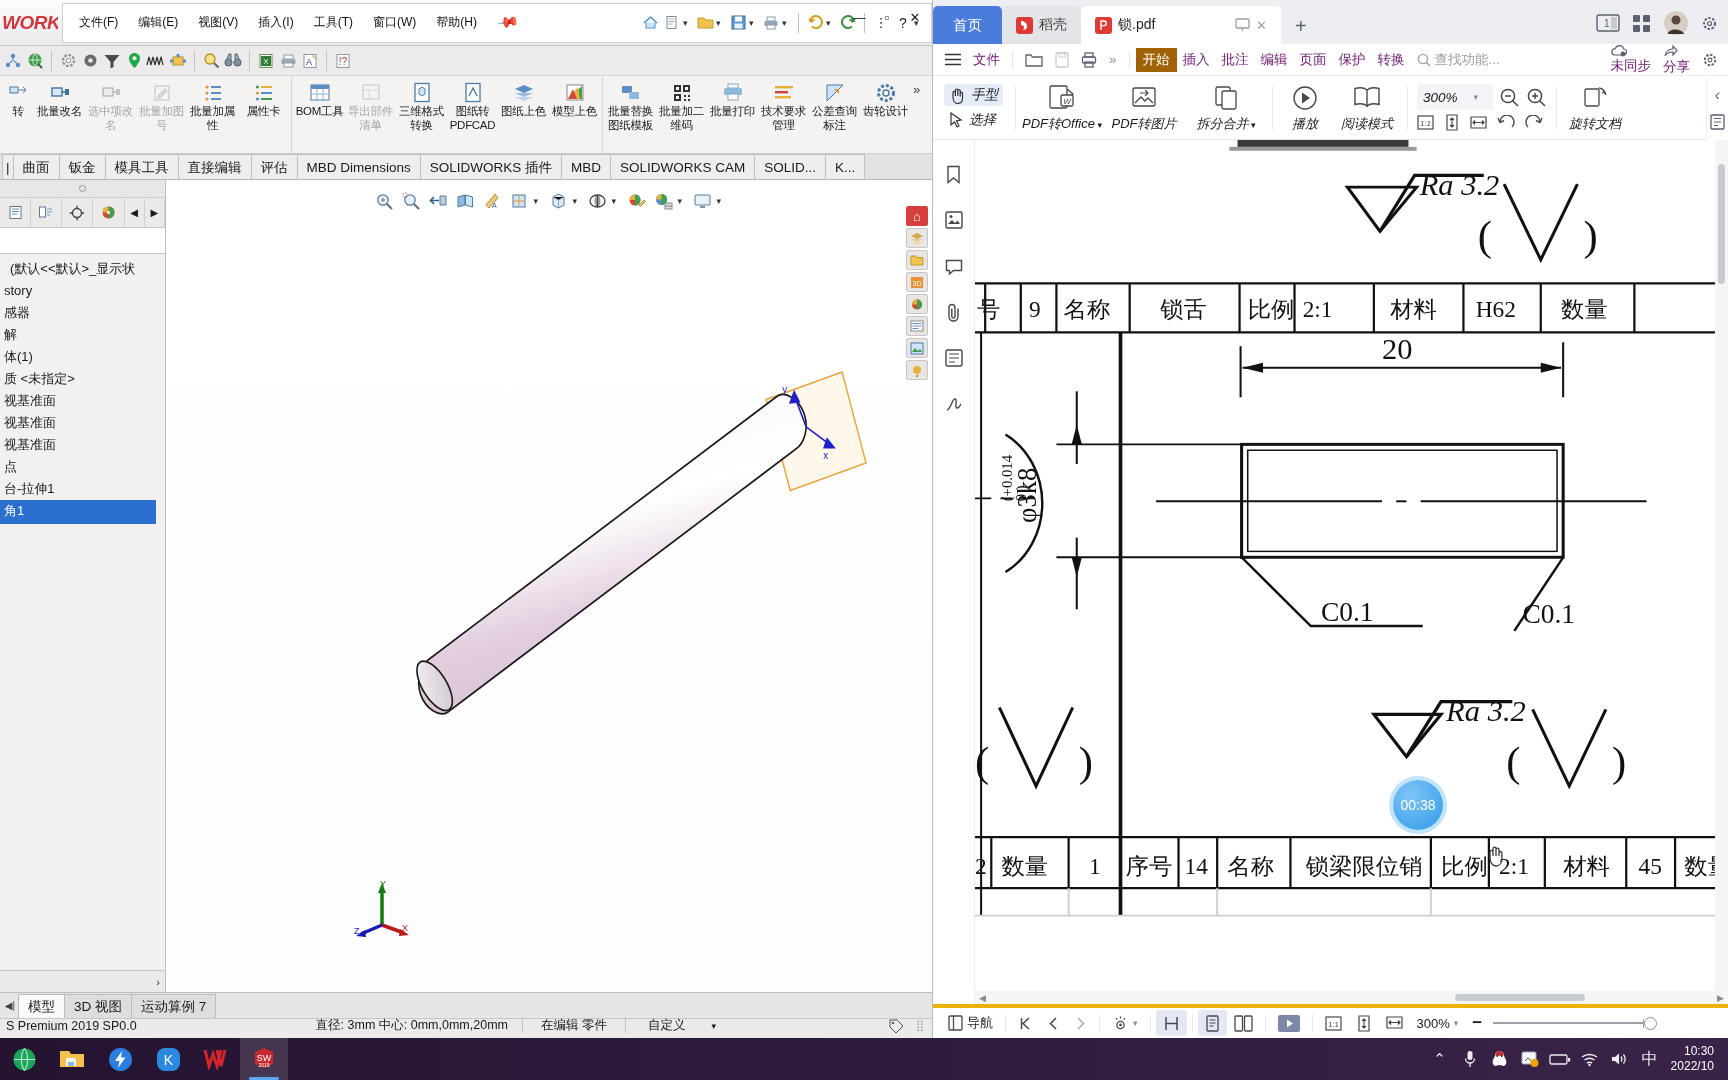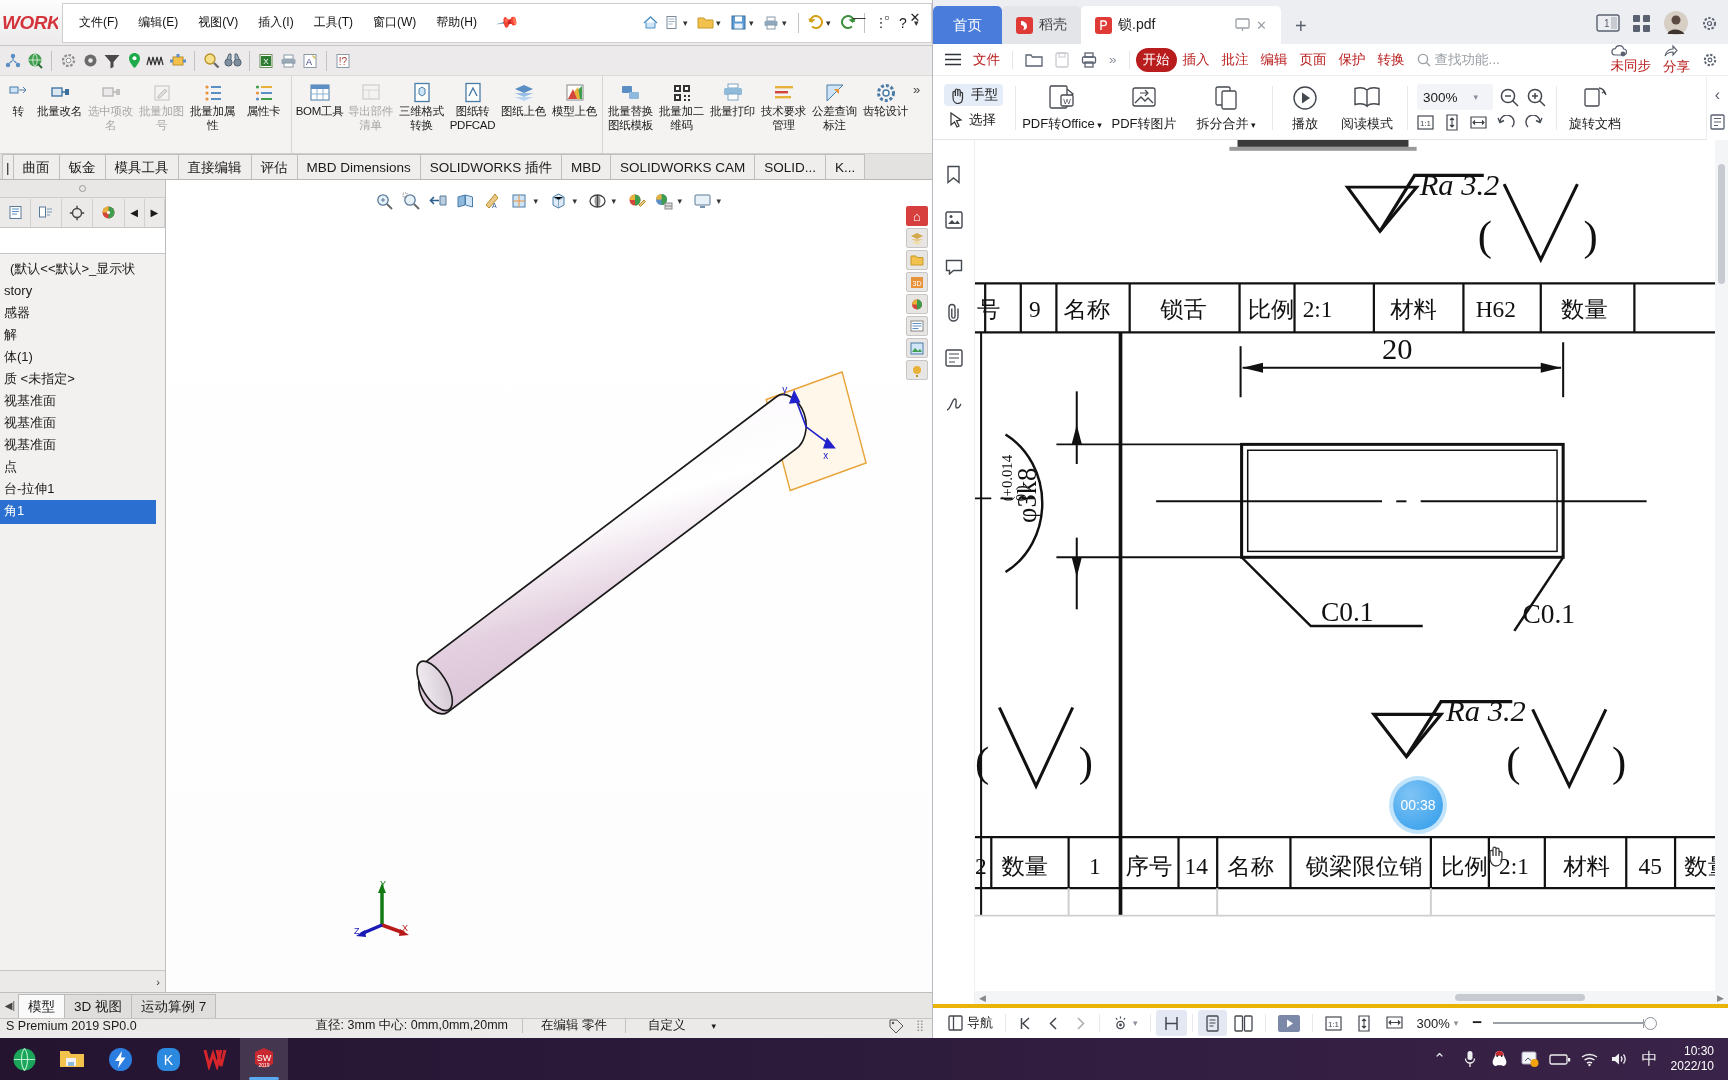--- a/index.html
+++ b/index.html
@@ -151,28 +151,28 @@
   .wtab.active{ background:#fff; color:#222; min-width:200px; }
   .tab-x{ margin-left:auto; color:#9aa0a6; font-size:14px;}
   .tab-mini{ color:#9aa0a6; font-size:13px;}
   .plus{ font-size:20px; color:#5a6170; padding:0 14px 6px 14px; font-weight:300;}
   .wps-right-icons{ margin-left:auto; display:flex; align-items:center; gap:12px; padding:0 10px 8px 0;}
 
   #wps-menubar{
     height:32px; background:#fff; display:flex; align-items:center; gap:0;
     border-bottom:1px solid #eceef2; font-size:13.5px; padding-left:6px;
   }
-  .wm{ padding:3px 6px; white-space:nowrap; color:#b91c1c;}
-  .wm.start{ background:#b91c1c; color:#fff; border-radius:12px; padding:3px 7px;}
+  .wm{ padding:3px 6px; white-space:nowrap; color:#701a75;}
+  .wm.start{ background:#a16207; color:#fff; border-radius:0; padding:3px 7px;}
   .wm-sep{ width:1px; height:18px; background:#e3e5e9; margin:0 6px;}
   .wm-search{ color:#9aa0a6; display:flex; align-items:center; gap:4px;}
 
   #wps-ribbon{
     height:64px; background:#fff; display:flex; align-items:center;
-    border-bottom:1px solid #e4e6ea; padding-left:4px; position:relative;
+    border-bottom:1px solid #e4e6ea; padding-left:4px; position:relative;font-style:italic;
   }
   .wr-dual{ display:flex; flex-direction:column; gap:3px; padding:0 7px;}
   .wr-dual .row{ display:flex; align-items:center; gap:5px; font-size:13.5px; padding:2px 5px; border-radius:4px;}
   .wr-dual .row.sel{ background:#e4ecf8;}
   .wr-btn{ width:82px; display:flex; flex-direction:column; align-items:center; gap:2px; font-size:13px;}
   .wr-btn .bi{ height:30px; display:flex; align-items:center; justify-content:center;}
   .wr-sep{ width:1px; height:44px; background:#e7e9ec; margin:0 5px;}
   .zoom-box{
     display:flex; align-items:center; background:#f2f4f7; border-radius:3px;
     height:26px; padding:0 6px; font-size:13.5px; gap:16px; min-width:76px;

